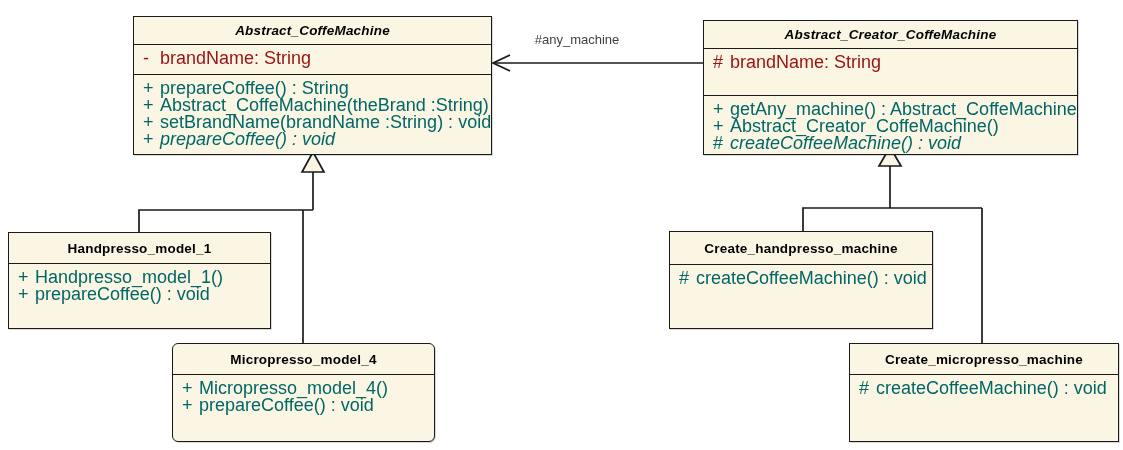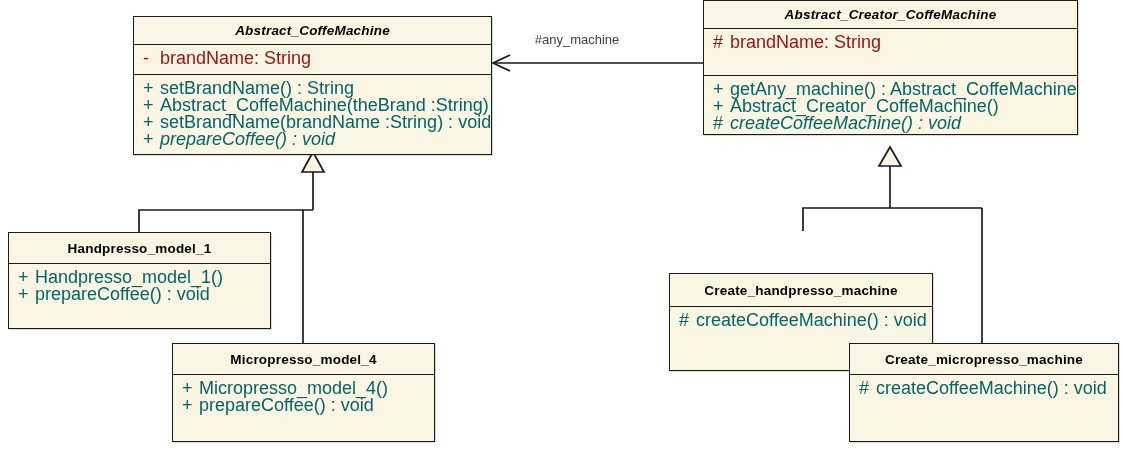--- a/index.html
+++ b/index.html
@@ -64,56 +64,56 @@
   </svg>
 
   <div class="assoc-label">#any_machine</div>
 
   <div class="uml-class" style="left:133px;top:16px;width:359px;">
     <div class="title abstract" style="height:27px">Abstract_CoffeMachine</div>
     <div class="compartment attrs" style="height:30px">
         <div class="member"><span class="vis">-</span><span class="mtext">brandName: String</span></div>
       </div>
     <div class="compartment methods" style="height:80px">
-        <div class="member"><span class="vis">+</span><span class="mtext">setBrandName() : String</span></div>
+        <div class="member"><span class="vis">+</span><span class="mtext">prepareCoffee() : String</span></div>
         <div class="member"><span class="vis">+</span><span class="mtext">Abstract_CoffeMachine(theBrand :String)</span></div>
         <div class="member"><span class="vis">+</span><span class="mtext">setBrandName(brandName :String) : void</span></div>
         <div class="member italic"><span class="vis">+</span><span class="mtext">prepareCoffee() : void</span></div>
       </div>
   </div>
 
-  <div class="uml-class" style="left:703px;top:0;width:375px;">
+  <div class="uml-class" style="left:703px;top:20px;width:375px;">
     <div class="title abstract" style="height:27px">Abstract_Creator_CoffeMachine</div>
     <div class="compartment attrs" style="height:47px">
         <div class="member"><span class="vis">#</span><span class="mtext">brandName: String</span></div>
       </div>
     <div class="compartment methods" style="height:59px">
         <div class="member"><span class="vis">+</span><span class="mtext">getAny_machine() : Abstract_CoffeMachine</span></div>
         <div class="member"><span class="vis">+</span><span class="mtext">Abstract_Creator_CoffeMachine()</span></div>
         <div class="member italic"><span class="vis">#</span><span class="mtext">createCoffeeMachine() : void</span></div>
       </div>
   </div>
 
   <div class="uml-class" style="left:8px;top:232px;width:263px;">
     <div class="title" style="height:30px">Handpresso_model_1</div>
     <div class="compartment methods" style="height:65px">
         <div class="member"><span class="vis">+</span><span class="mtext">Handpresso_model_1()</span></div>
         <div class="member"><span class="vis">+</span><span class="mtext">prepareCoffee() : void</span></div>
       </div>
   </div>
 
-  <div class="uml-class" style="left:172px;top:343px;width:263px;">
+  <div class="uml-class" style="left:172px;top:343px;width:263px;border-radius:6px;">
     <div class="title" style="height:30px">Micropresso_model_4</div>
     <div class="compartment methods" style="height:67px">
         <div class="member"><span class="vis">+</span><span class="mtext">Micropresso_model_4()</span></div>
         <div class="member"><span class="vis">+</span><span class="mtext">prepareCoffee() : void</span></div>
       </div>
   </div>
 
-  <div class="uml-class" style="left:669px;top:231px;width:264px;margin-top:42px;">
+  <div class="uml-class" style="left:669px;top:231px;width:264px;">
     <div class="title" style="height:32px">Create_handpresso_machine</div>
     <div class="compartment methods" style="height:64px">
         <div class="member"><span class="vis">#</span><span class="mtext">createCoffeeMachine() : void</span></div>
       </div>
   </div>
 
   <div class="uml-class" style="left:849px;top:343px;width:270px;">
     <div class="title" style="height:30px">Create_micropresso_machine</div>
     <div class="compartment methods" style="height:67px">
         <div class="member"><span class="vis">#</span><span class="mtext">createCoffeeMachine() : void</span></div>

